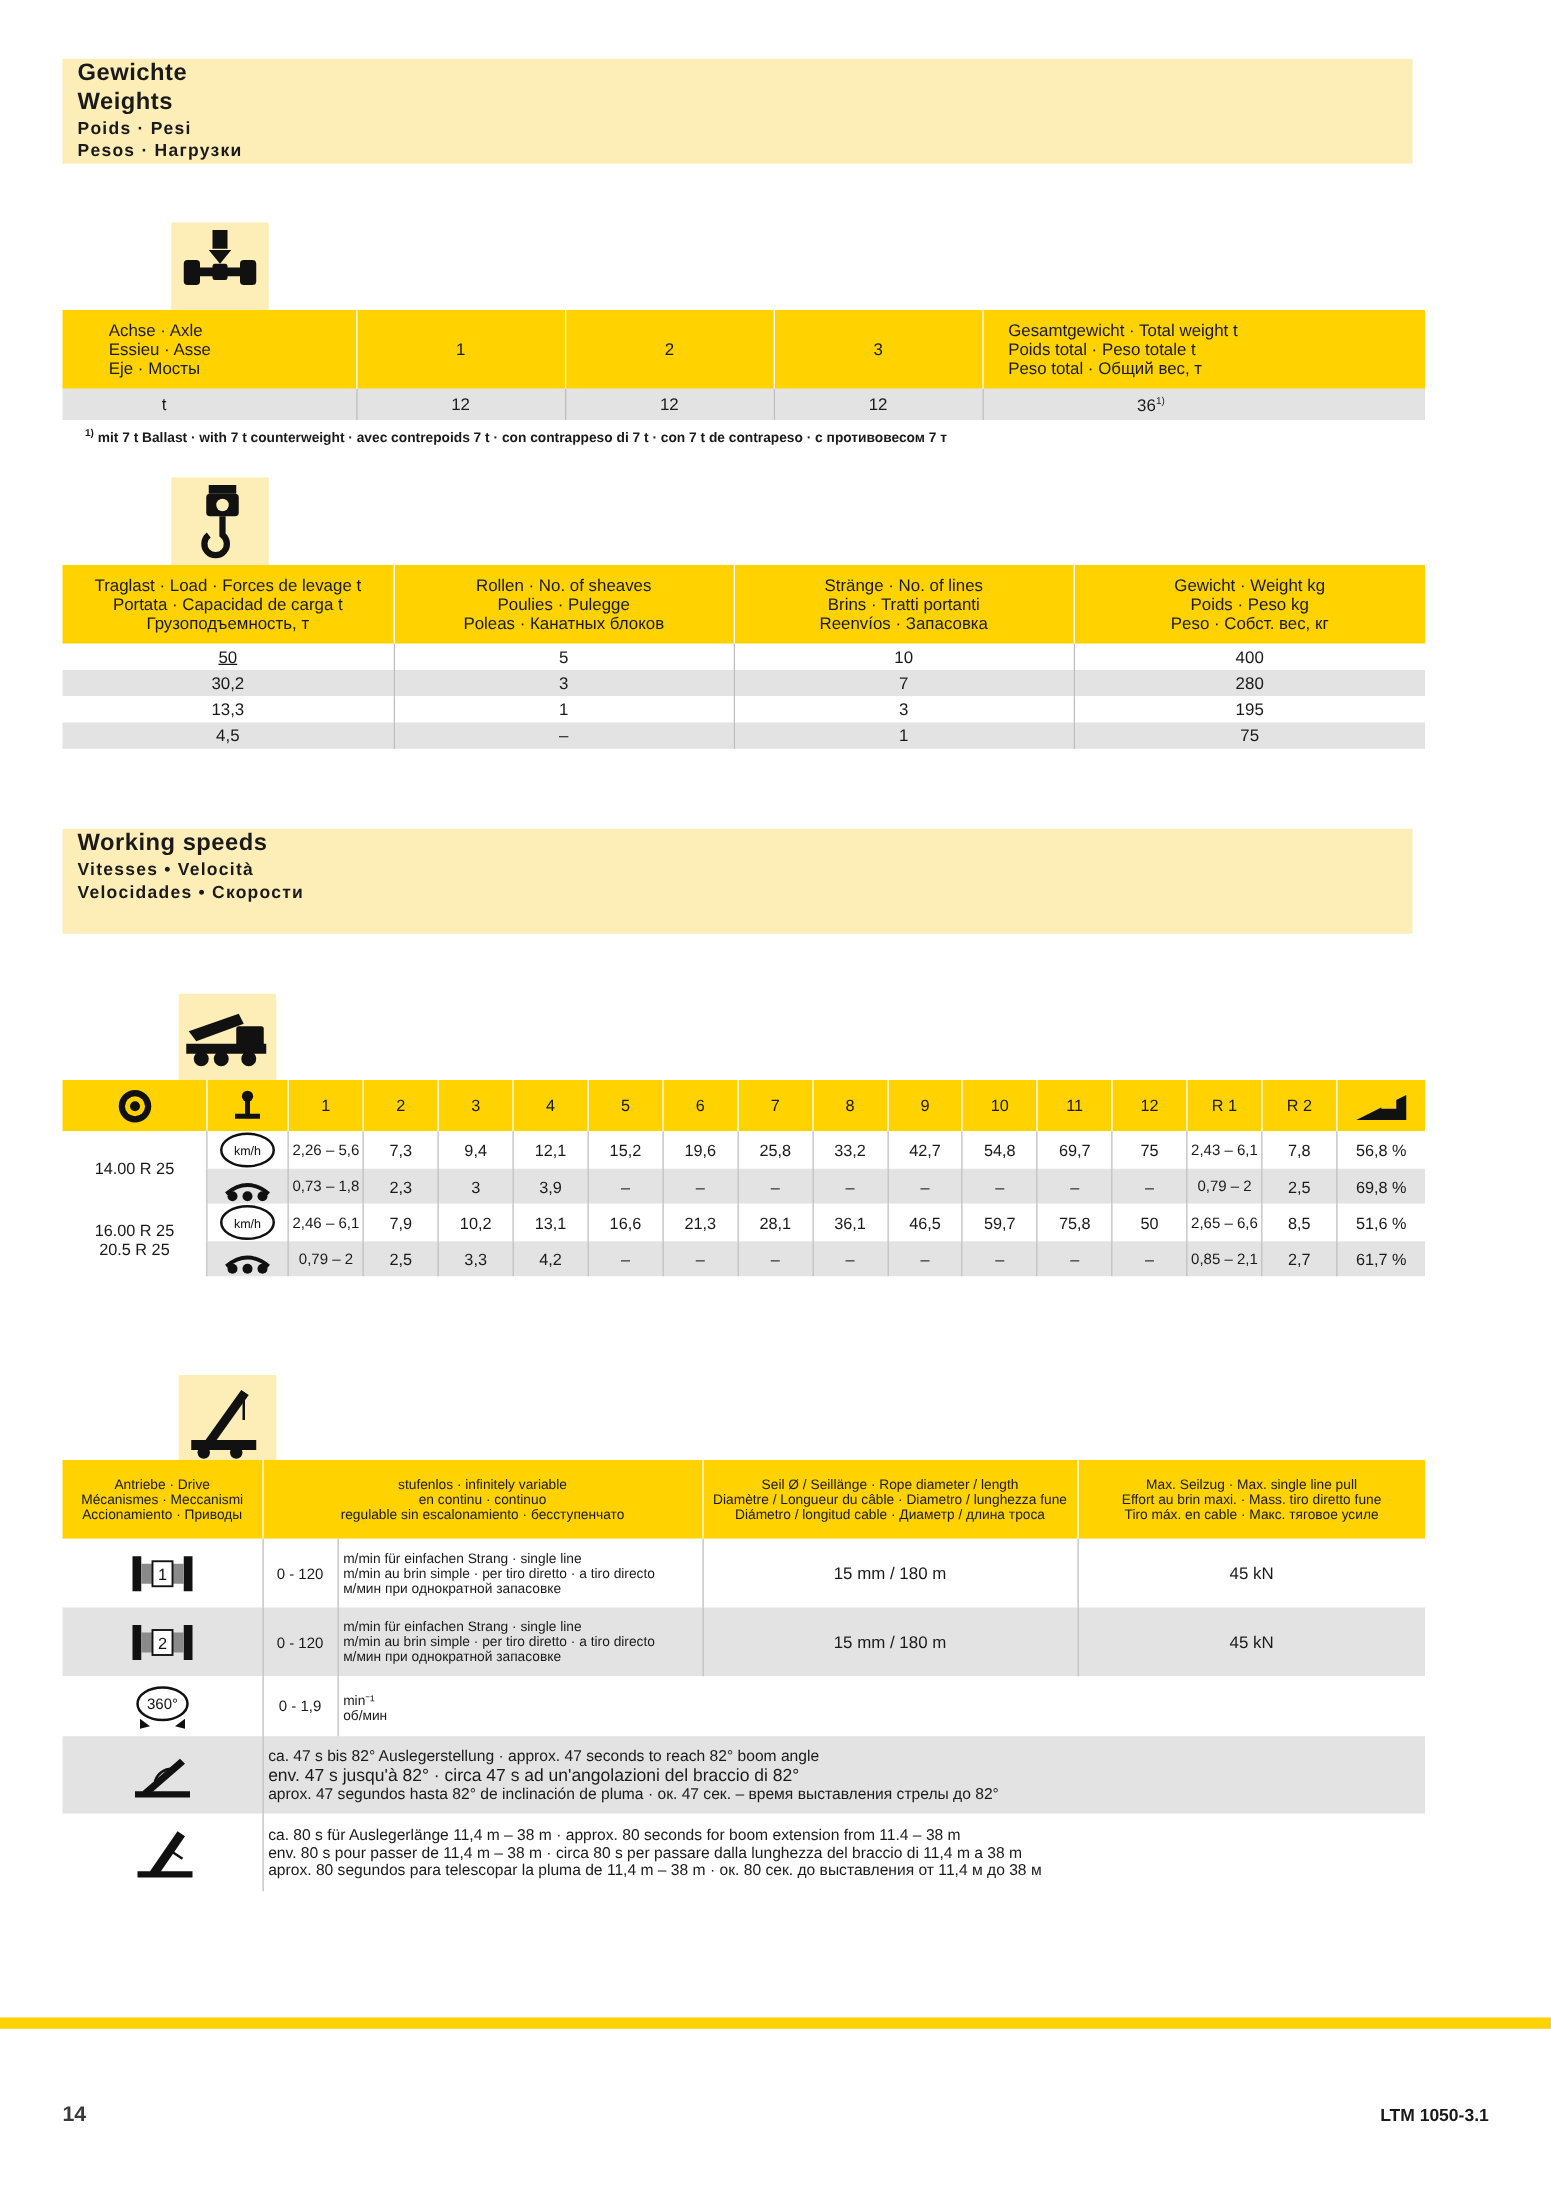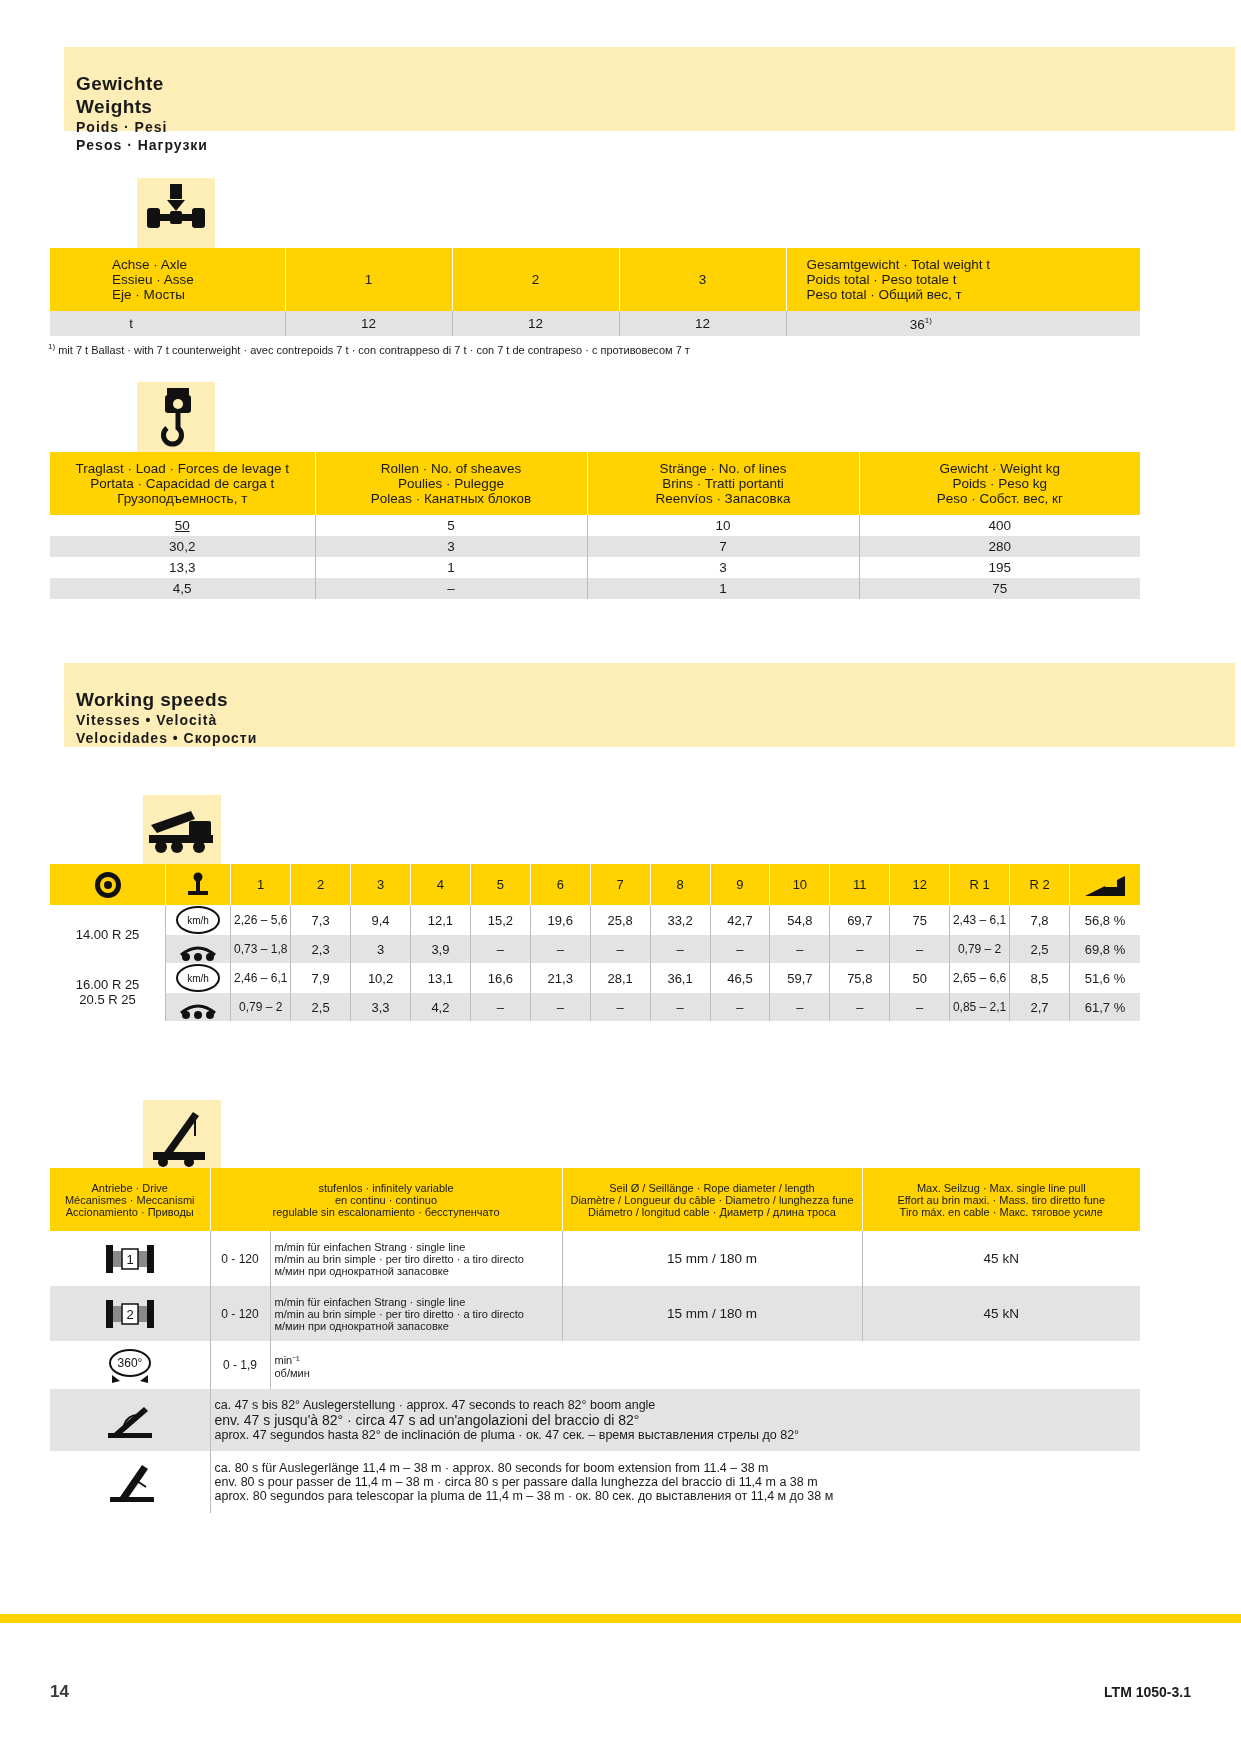--- a/index.html
+++ b/index.html
@@ -18,24 +18,24 @@
   .page {
     position: relative;
     width: 1241px;
     height: 1754px;
     box-sizing: border-box;
   }
 
   
   .banner {
     position: absolute;
-    left: 64px;
-    width: 1171px;
+    left: 50px;
+    width: 1080px;
     background: #fdeeb8;
-    padding: 25px 0 12px 12px;
+    padding: 0 0 12px 12px;
     box-sizing: border-box;
   }
   .banner .l1 {
     font-size: 19px;
     font-weight: bold;
     letter-spacing: 0.4px;
     line-height: 23px;
   }
   .banner .l2 {
     font-size: 19px;
@@ -97,21 +97,22 @@
   .modelno {
     position: absolute;
     font-size: 14px;
     font-weight: bold;
     color: #1a1a1a;
   }
 
   .fnote {
     position: absolute;
     font-size: 11px;
-    left: 48px;
+    left: 68px;
+    font-weight: bold;
   }
   sup { font-size: 8px; vertical-align: super; }
 
   .cellwrap { padding: 2px 6px; }
   .small { font-size: 12px; }
   .tiny { font-size: 11px; }
 </style>
 </head>
 <body>
 
@@ -139,21 +140,21 @@
     <colgroup>
       <col style="width:235px">
         <col style="width:167px">
         <col style="width:167px">
         <col style="width:167px">
         <col style="width:354px">
     </colgroup>
     <tbody>
         <tr class="hdr">
       <td class="lft vline" style="height:63px;">
-        <div class="cellwrap" style="padding-left:62px;">
+        <div class="cellwrap" style="padding-left:37px;">
           <div>Achse · Axle</div>
           <div>Essieu · Asse</div>
           <div>Eje · Мосты</div>
         </div>
       </td>
       <td class="ctr vline">1</td>
       <td class="ctr vline">2</td>
       <td class="ctr vline">3</td>
       <td class="lft">
         <div class="cellwrap" style="padding-left:20px;">

